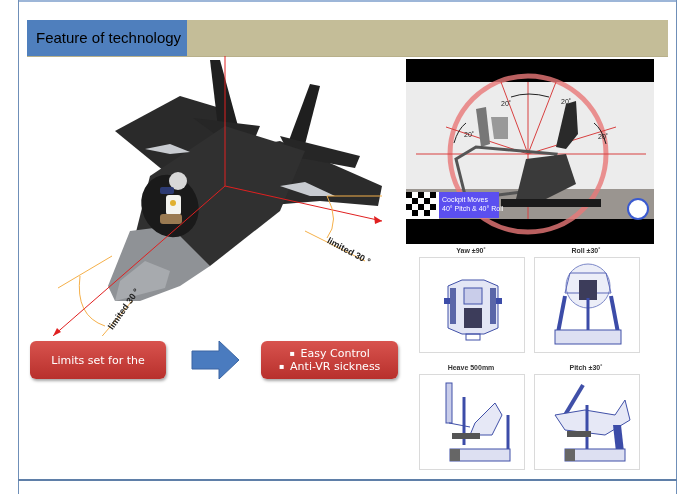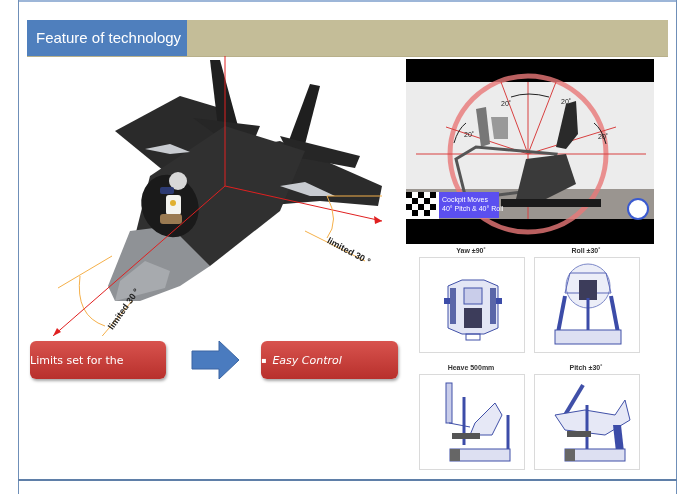--- a/index.html
+++ b/index.html
@@ -3,36 +3,36 @@
 <meta charset="utf-8">
 <style>
   html, body { margin:0; padding:0; }
   body { width:695px; height:494px; background:#ffffff; position:relative; overflow:hidden; font-family:"DejaVu Sans", sans-serif; }
   .frame-top { position:absolute; left:18px; top:0; width:659px; height:2px; background:#9db6d8; }
   .frame-left { position:absolute; left:18px; top:0; width:1px; height:494px; background:#6f8fb8; }
   .frame-right { position:absolute; left:676px; top:0; width:1px; height:494px; background:#6f8fb8; }
   .frame-divider { position:absolute; left:18px; top:479px; width:659px; height:2px; background:#5f7fa8; }
 
   .header-tan { position:absolute; left:27px; top:20px; width:641px; height:36px; background:#c4bd98; border-bottom:1px solid #b8b08a; }
-  .header-blue { position:absolute; left:27px; top:20px; width:160px; height:36px; background:#4f7fbd; color:#ffffff; font-family:"Liberation Sans", sans-serif; font-size:15px; line-height:36px; padding-left:9px; box-sizing:border-box; white-space:nowrap; }
+  .header-blue { position:absolute; left:27px; top:20px; width:160px; height:36px; background:#4f7fbd; color:#000000; font-family:"Liberation Sans", sans-serif; font-size:15px; line-height:36px; padding-left:9px; box-sizing:border-box; white-space:nowrap; }
 
   .jet-wrap { position:absolute; left:20px; top:56px; width:385px; height:280px; }
   .jet-wrap svg { position:absolute; left:0; top:0; }
   .limit-label { position:absolute; font-family:"Liberation Sans", sans-serif; font-weight:bold; font-size:9px; color:#222; white-space:nowrap; }
 
   .video { position:absolute; left:406px; top:59px; width:248px; height:185px; background:#000; overflow:hidden; }
   .video svg { position:absolute; left:0; top:0; }
   .video-caption { position:absolute; left:33px; top:133px; width:60px; height:26px; background:#5b4ff0; color:#fff; font-family:"Liberation Sans", sans-serif; font-size:7px; line-height:9px; padding:3px 0 0 3px; box-sizing:border-box; }
   .video-caption span { display:block; white-space:nowrap; }
 
   .diag-caption { position:absolute; font-family:"Liberation Sans", sans-serif; font-weight:bold; font-size:7px; color:#333; text-align:center; width:108px; }
   .diag-box { position:absolute; width:106px; height:96px; border:1px solid #dadada; background:#fff; box-sizing:border-box; overflow:hidden; }
   .diag-box svg { position:absolute; left:0; top:0; }
 
-  .red-box { position:absolute; height:38px; border-radius:6px; background:linear-gradient(#d8534e, #b8302c); box-shadow:1px 2px 3px rgba(0,0,0,0.35); color:#fff; font-family:"DejaVu Sans", sans-serif; font-size:11px; text-align:left; display:flex; flex-direction:column; justify-content:center; }
+  .red-box { position:absolute; height:38px; border-radius:6px; background:linear-gradient(#d8534e, #b8302c); box-shadow:1px 2px 3px rgba(0,0,0,0.35); color:#fff; font-family:"DejaVu Sans", sans-serif; font-size:11px; text-align:center; display:flex; flex-direction:column; justify-content:center; }
   .red-box span { display:block; line-height:13px; white-space:nowrap; }
   .bullet::before { content:"\25AA"; font-size:8px; margin-right:6px; vertical-align:1px; }
   .arrow-shape { position:absolute; left:191px; top:340px; }
 </style>
 </head>
 <body>
 
 <div class="frame-top"></div>
 <div class="frame-left"></div>
 <div class="frame-right"></div>
@@ -188,15 +188,16 @@
 </div>
 
 <div class="red-box" style="left:30px; top:341px; width:136px;">
   <span>Limits set for the</span>
 </div>
 
 <svg class="arrow-shape" width="50" height="40" viewBox="0 0 50 40">
   <polygon points="1,11 28,11 28,1 48,20 28,39 28,29 1,29" fill="#4a7bbf" stroke="#3a65a3" stroke-width="1"></polygon>
 </svg>
 
-<div class="red-box" style="left:261px; top:341px; width:137px;font-style:italic;">
+<div class="red-box" style="left:261px; top:341px; width:137px;">
   <span class="bullet">Easy Control</span>
+  <span class="bullet">Anti-VR sickness</span>
 </div>
 
 </body></html>

